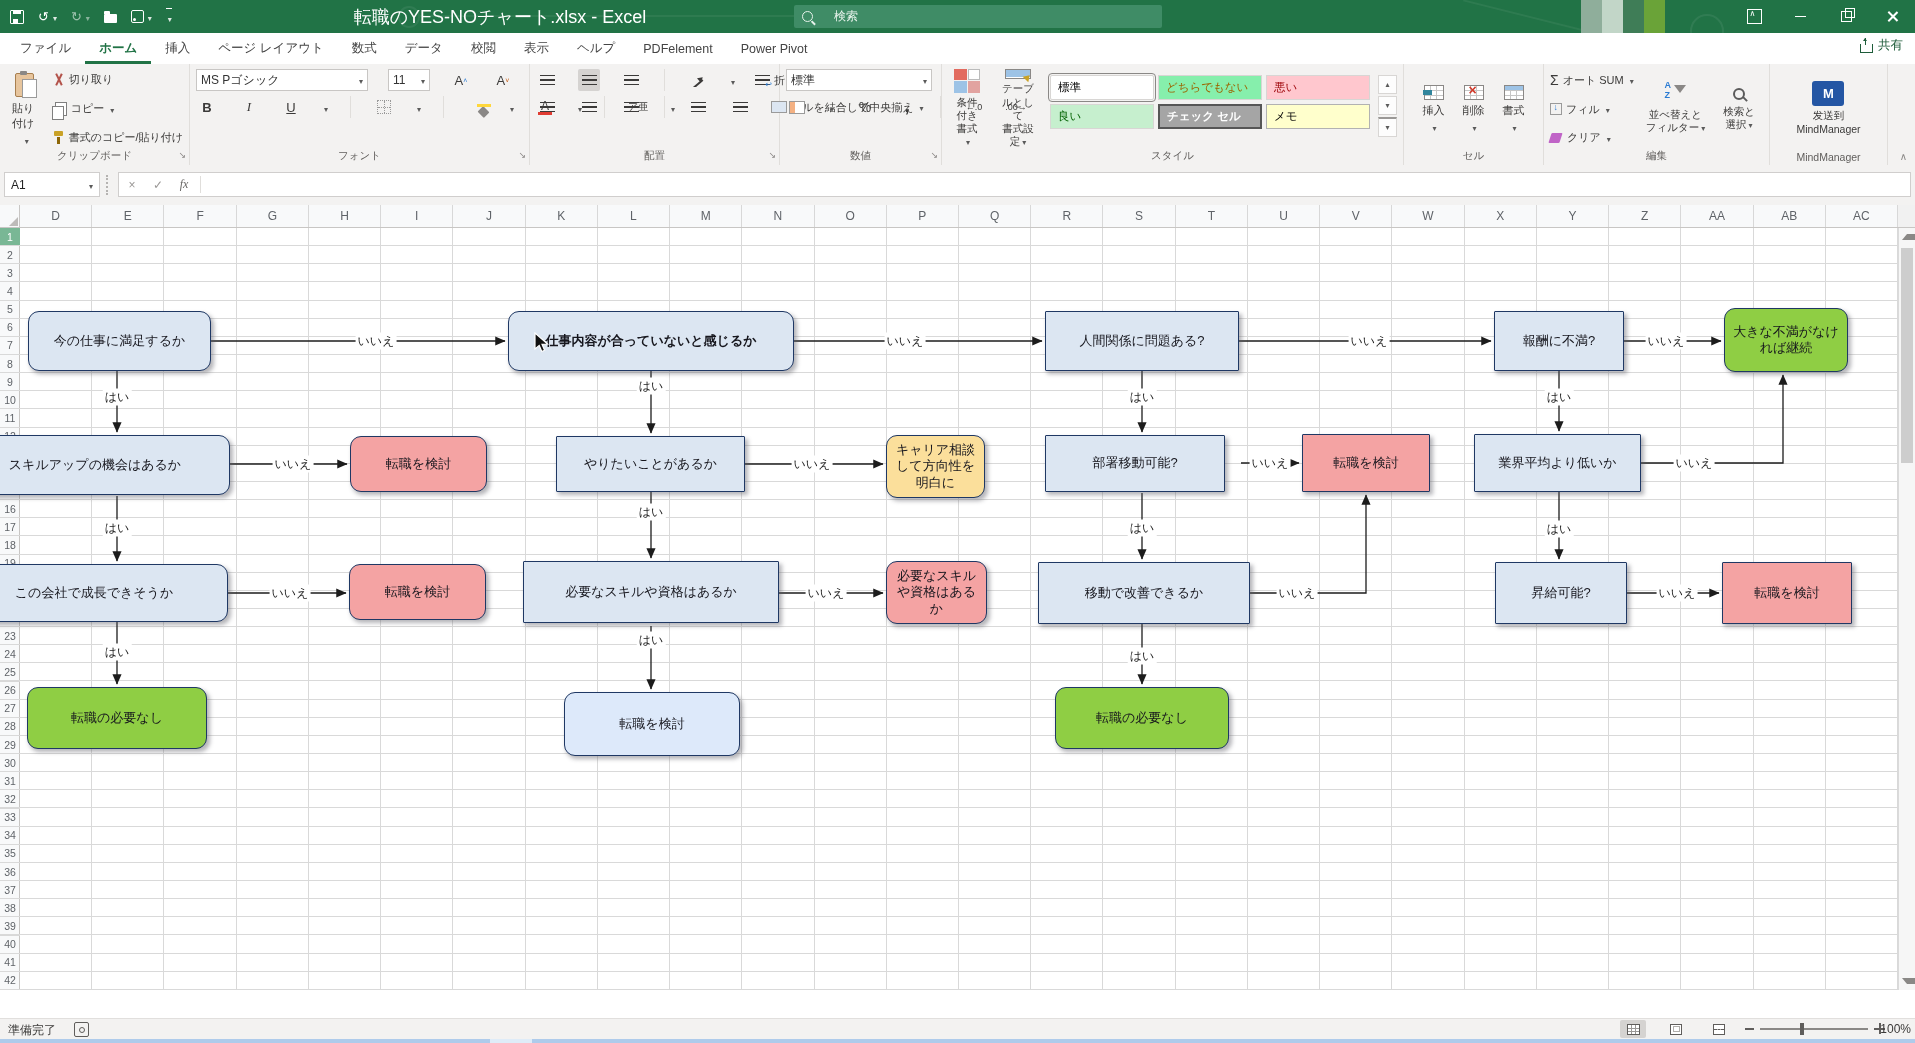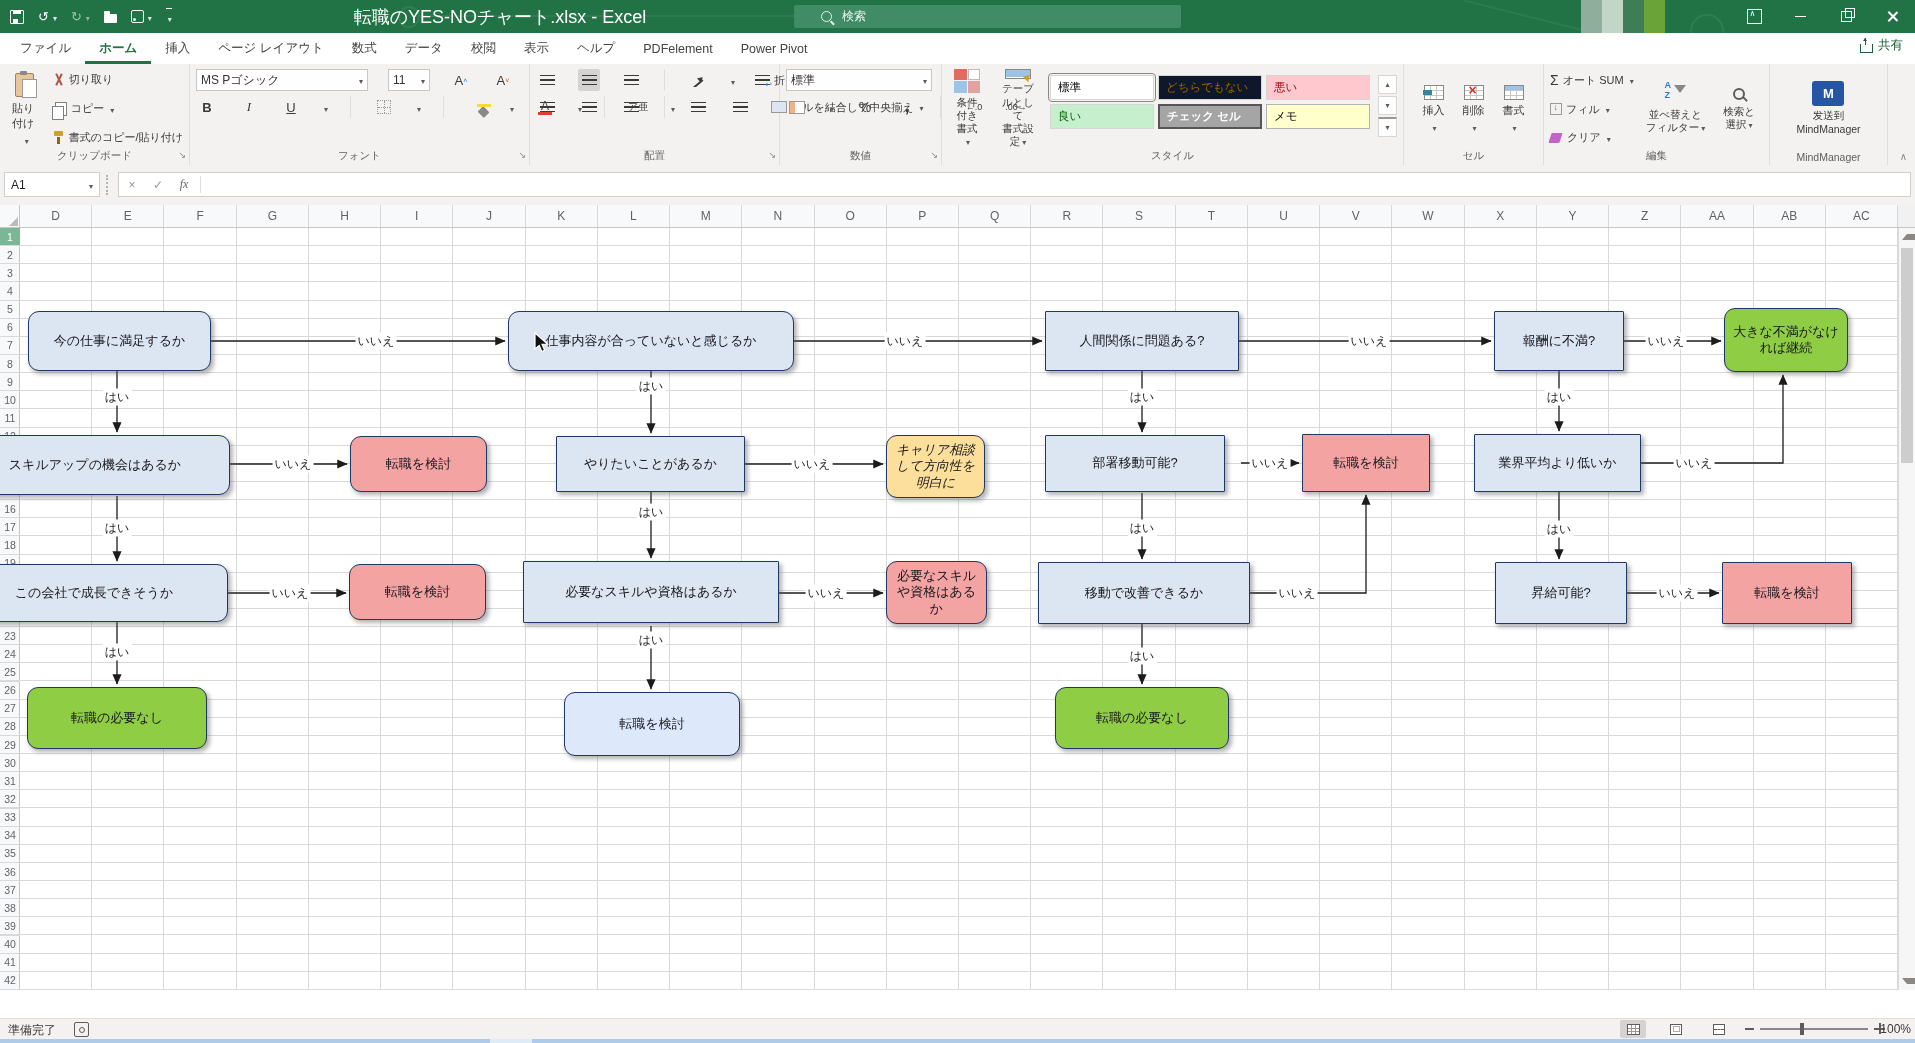--- a/index.html
+++ b/index.html
@@ -6,21 +6,21 @@
     font-family:"Liberation Sans",sans-serif;-webkit-font-smoothing:antialiased}
   #app{position:absolute;inset:0;background:#fff}
   
   .titlebar{position:absolute;left:0;top:0;width:1915px;height:33px;background:#217346;overflow:hidden}
   .tdecor{position:absolute;border:2px solid rgba(255,255,255,.07);border-radius:50%}
   .tline{position:absolute;height:2px;background:rgba(255,255,255,.06)}
   .qat{position:absolute;left:10px;top:0;height:33px;display:flex;align-items:center;gap:14px;color:#fff}
   .qbtn{display:flex;align-items:center;gap:2px;color:#fff;font-size:13px}
   .dim{opacity:.55}
   .wtitle{position:absolute;left:300px;top:0;width:400px;height:33px;display:flex;align-items:center;justify-content:center;color:#fff;font-size:18px;white-space:nowrap}
-  .search{position:absolute;left:794px;top:5px;width:360px;height:23px;background:#3f8c66;border-radius:2px;display:flex;align-items:center;gap:10px;padding-left:27px;color:#eaf5ee;font-size:12px}
+  .search{position:absolute;left:794px;top:5px;width:360px;height:23px;background:#3f8c66;border-radius:2px;display:flex;align-items:center;gap:21px;padding-left:8px;color:#eaf5ee;font-size:12px}
   .avatar{position:absolute;left:1581px;top:0;width:84px;height:33px;display:flex}
   .avatar i{flex:1}
   .avatar2{position:absolute;left:1581px;top:33px;width:84px;height:17px;display:flex}
   .avatar2 i{flex:1}
   .winbtns{position:absolute;right:0;top:0;height:33px;display:flex}
   .wb{width:46px;height:33px;display:flex;align-items:center;justify-content:center}
   
   .ic-save{width:12px;height:12px;border:1.5px solid #fff;border-radius:1px;position:relative}
   .ic-save:before{content:"";position:absolute;top:0;left:2px;right:2px;height:3.5px;background:#fff}
   .ic-save:after{content:"";position:absolute;bottom:0;left:2px;width:5px;height:4px;background:#fff}
@@ -443,21 +443,21 @@
             <i></i>
           </span>
         <span class="twol"><span>条件付き</span><br><span>書式</span><span class="dd"></span></span>
       </div>
       <div class="bbtn">
         <span class="ic-tf"></span>
         <span class="twol"><span>テーブルとして</span><br><span>書式設定</span><span class="dd"></span></span>
       </div>
       <div class="gal" id="style-gallery">
           <div class="gcell sel" style="background: rgb(255, 255, 255); color: rgb(0, 0, 0);">標準</div>
-          <div class="gcell" style="background: #0f172a; color: rgb(156, 101, 0);">どちらでもない</div>
+          <div class="gcell" style="background: #86efac; color: rgb(156, 101, 0);">どちらでもない</div>
           <div class="gcell" style="background: rgb(255, 199, 206); color: rgb(156, 0, 6);">悪い</div>
           <div class="gcell" style="background: rgb(198, 239, 206); color: rgb(0, 97, 0);">良い</div>
           <div class="gcell chk" style="background: rgb(165, 165, 165); color: rgb(255, 255, 255);">チェック セル</div>
           <div class="gcell note" style="background: rgb(255, 255, 204); color: rgb(0, 0, 0);">メモ</div>
         </div>
       <div class="galscroll">
         <span class="gsb">▴</span>
         <span class="gsb">▾</span>
         <span class="gsb" style="border-top:2px solid #9a9896">▾</span>
       </div>
@@ -642,42 +642,42 @@
         <polyline points="1250,365 1366,365 1366,267" fill="none" stroke="#1c1c1c" stroke-width="1.3" marker-end="url(#arr)"></polyline>
         <polyline points="1627,365 1719,365" fill="none" stroke="#1c1c1c" stroke-width="1.3" marker-end="url(#arr)"></polyline>
         <polyline points="117,394 117,456" fill="none" stroke="#1c1c1c" stroke-width="1.3" marker-end="url(#arr)"></polyline>
         <polyline points="651,398 651,461" fill="none" stroke="#1c1c1c" stroke-width="1.3" marker-end="url(#arr)"></polyline>
         <polyline points="1142,396 1142,456" fill="none" stroke="#1c1c1c" stroke-width="1.3" marker-end="url(#arr)"></polyline>
       </svg>
     <div id="shapes">
         <div class="fnode rounded" style="left: 28px; top: 83px; width: 183px; height: 60px; background: rgb(220, 230, 242); border-color: rgb(31, 56, 100);">
           <span>今の仕事に満足するか</span>
         </div>
-        <div class="fnode rounded" style="left: 508px; top: 83px; width: 286px; height: 60px; background: rgb(220, 230, 242); border-color: rgb(31, 56, 100);">
+        <div class="fnode rounded" style="left: 508px; top: 83px; width: 286px; height: 60px; background: rgb(220, 230, 242); border-color: rgb(31, 56, 100); font-weight: bold;">
           <span>仕事内容が合っていないと感じるか</span>
         </div>
         <div class="fnode rect" style="left: 1045px; top: 83px; width: 194px; height: 60px; background: rgb(220, 230, 242); border-color: rgb(31, 56, 100);">
           <span>人間関係に問題ある?</span>
         </div>
         <div class="fnode rect" style="left: 1494px; top: 83px; width: 130px; height: 60px; background: rgb(220, 230, 242); border-color: rgb(31, 56, 100);">
           <span>報酬に不満?</span>
         </div>
         <div class="fnode rounded" style="left: 1724px; top: 80px; width: 124px; height: 64px; background: rgb(143, 206, 68); border-color: rgb(31, 56, 100);">
           <span>大きな不満がなければ継続</span>
         </div>
         <div class="fnode rounded" style="left: -40px; top: 207px; width: 270px; height: 60px; background: rgb(220, 230, 242); border-color: rgb(31, 56, 100);">
           <span>スキルアップの機会はあるか</span>
         </div>
         <div class="fnode rounded" style="left: 350px; top: 208px; width: 137px; height: 56px; background: rgb(244, 163, 163); border-color: rgb(31, 56, 100);">
           <span>転職を検討</span>
         </div>
         <div class="fnode rect" style="left: 556px; top: 208px; width: 189px; height: 56px; background: rgb(220, 230, 242); border-color: rgb(31, 56, 100);">
           <span>やりたいことがあるか</span>
         </div>
-        <div class="fnode rounded" style="left: 886px; top: 207px; width: 99px; height: 63px; background: rgb(251, 223, 155); border-color: rgb(31, 56, 100); font-style: italic;">
+        <div class="fnode rounded" style="left: 886px; top: 207px; width: 99px; height: 63px; background: rgb(251, 223, 155); border-color: rgb(31, 56, 100);">
           <span>キャリア相談して方向性を明白に</span>
         </div>
         <div class="fnode rect" style="left: 1045px; top: 207px; width: 180px; height: 57px; background: rgb(220, 230, 242); border-color: rgb(31, 56, 100);">
           <span>部署移動可能?</span>
         </div>
         <div class="fnode rect" style="left: 1302px; top: 206px; width: 128px; height: 58px; background: rgb(244, 163, 163); border-color: rgb(31, 56, 100);">
           <span>転職を検討</span>
         </div>
         <div class="fnode rect" style="left: 1474px; top: 206px; width: 167px; height: 58px; background: rgb(220, 230, 242); border-color: rgb(31, 56, 100);">
           <span>業界平均より低いか</span>

